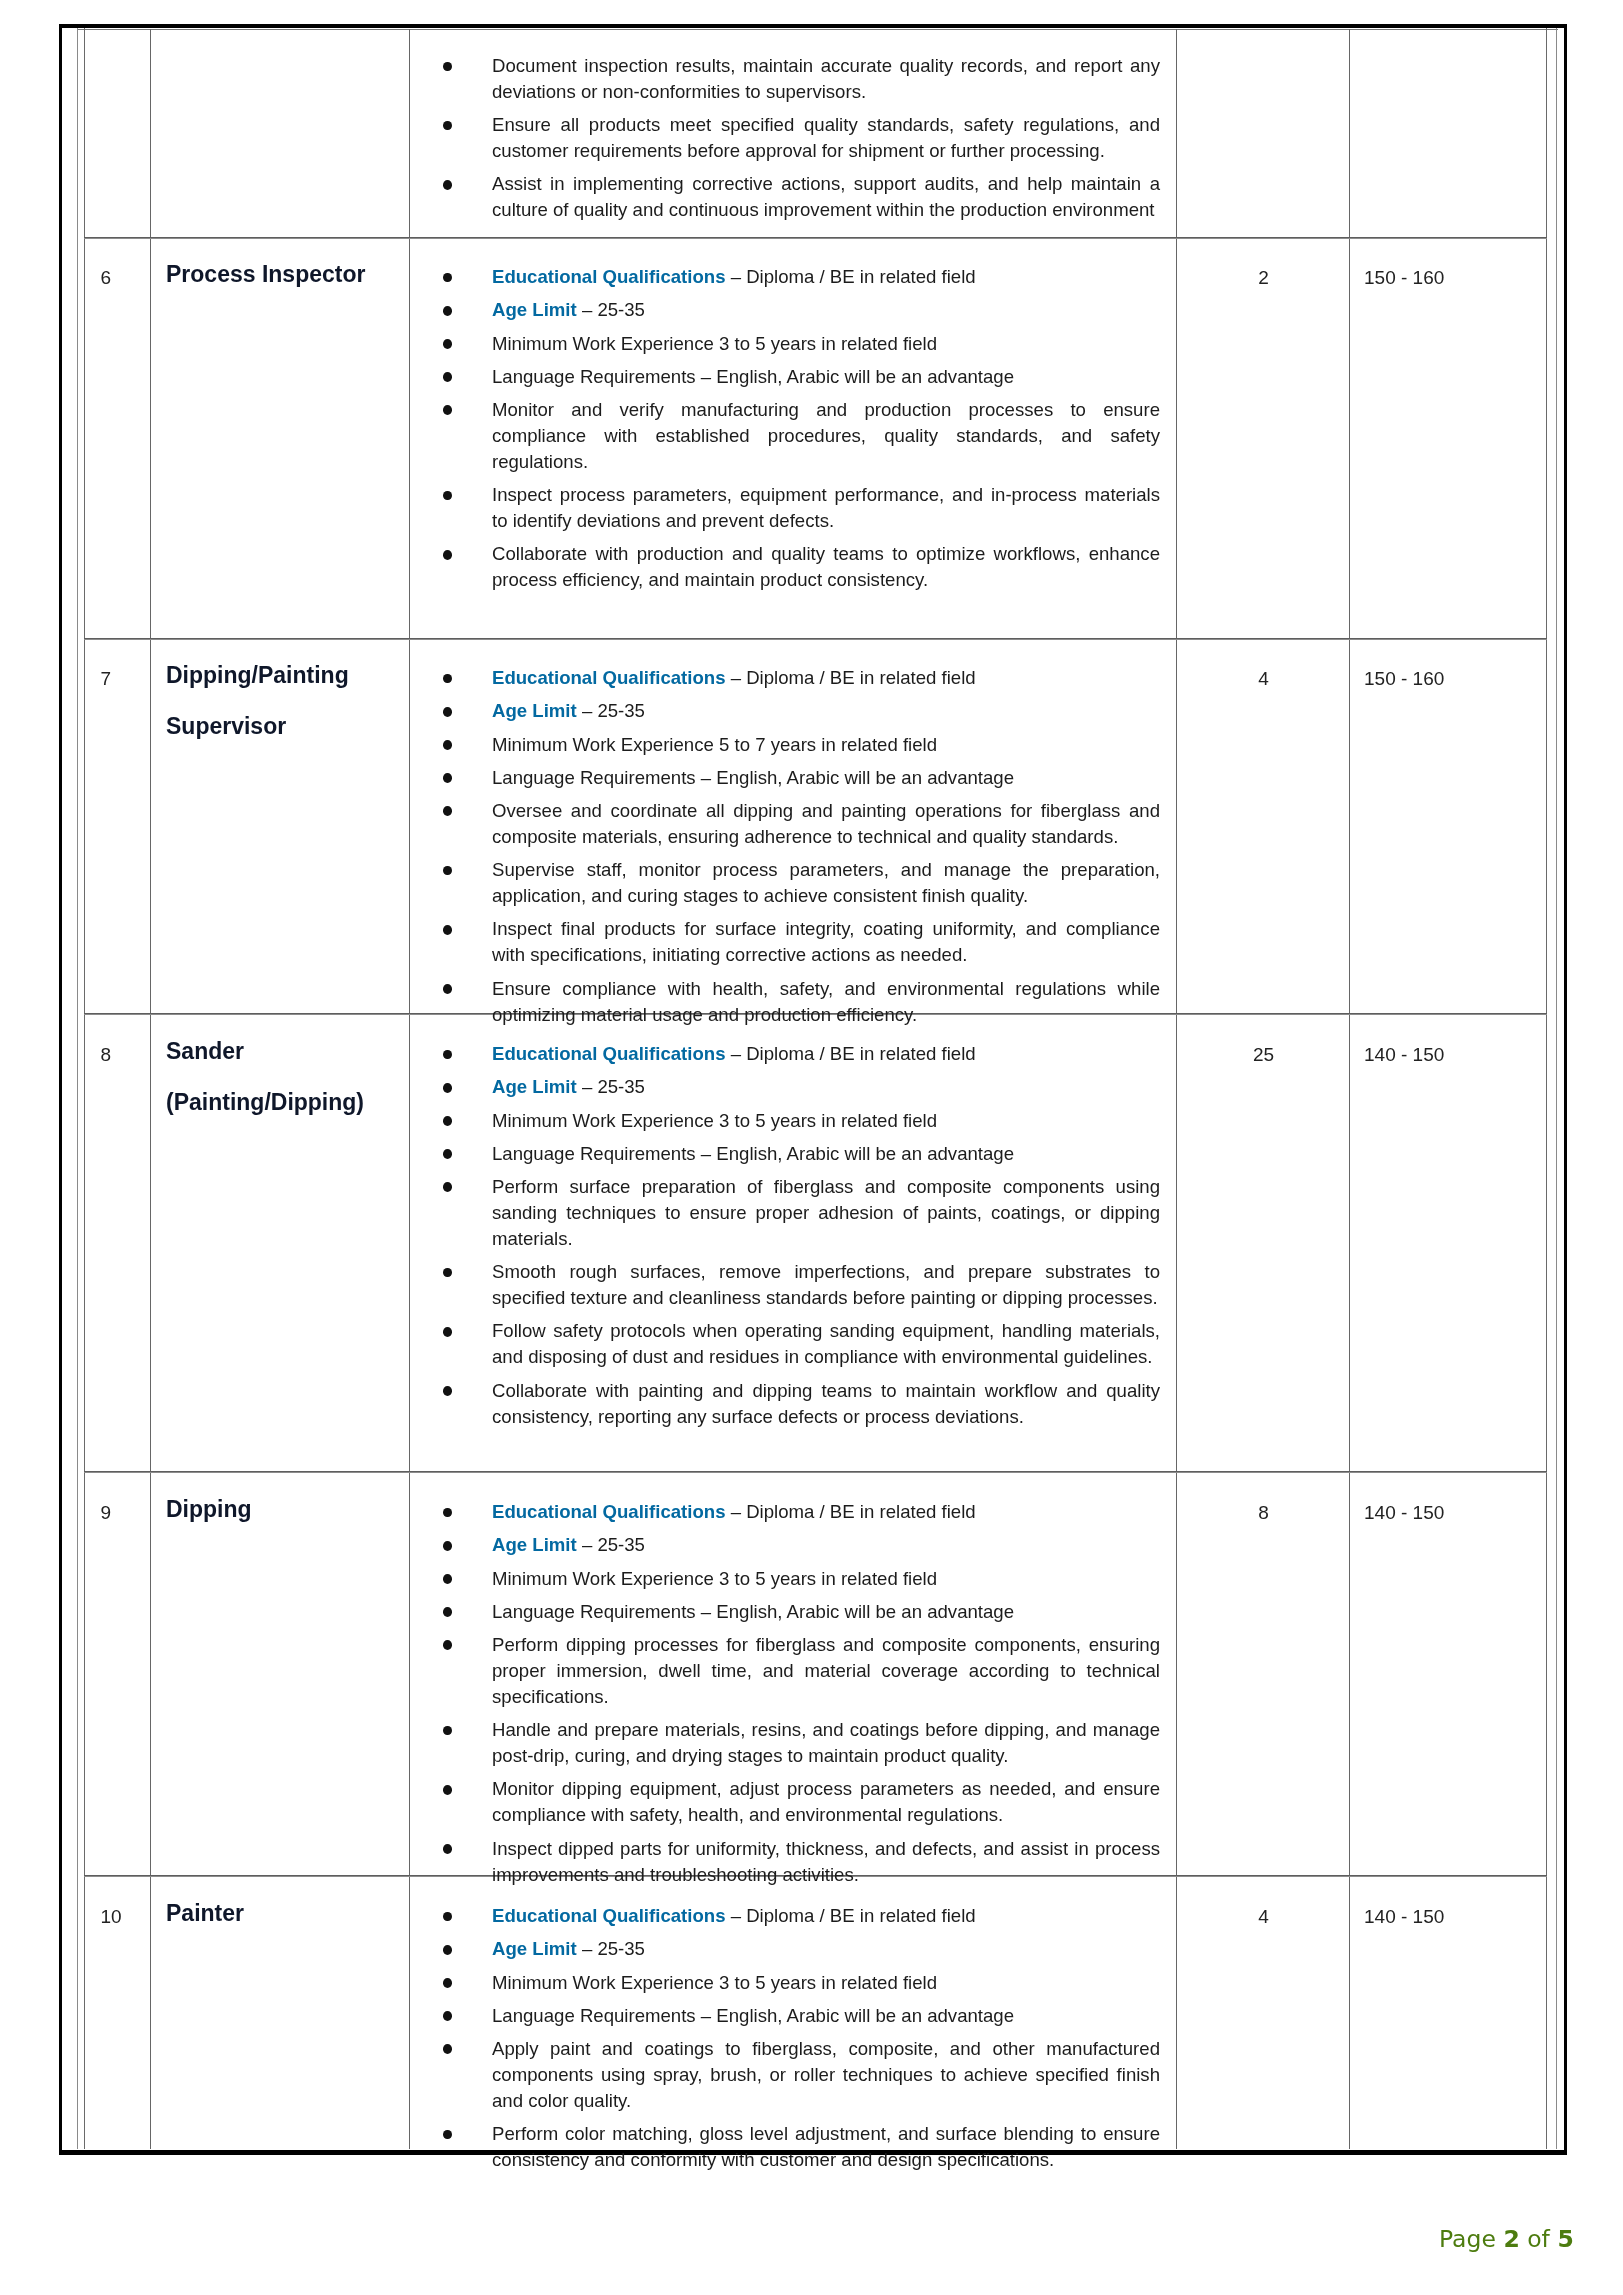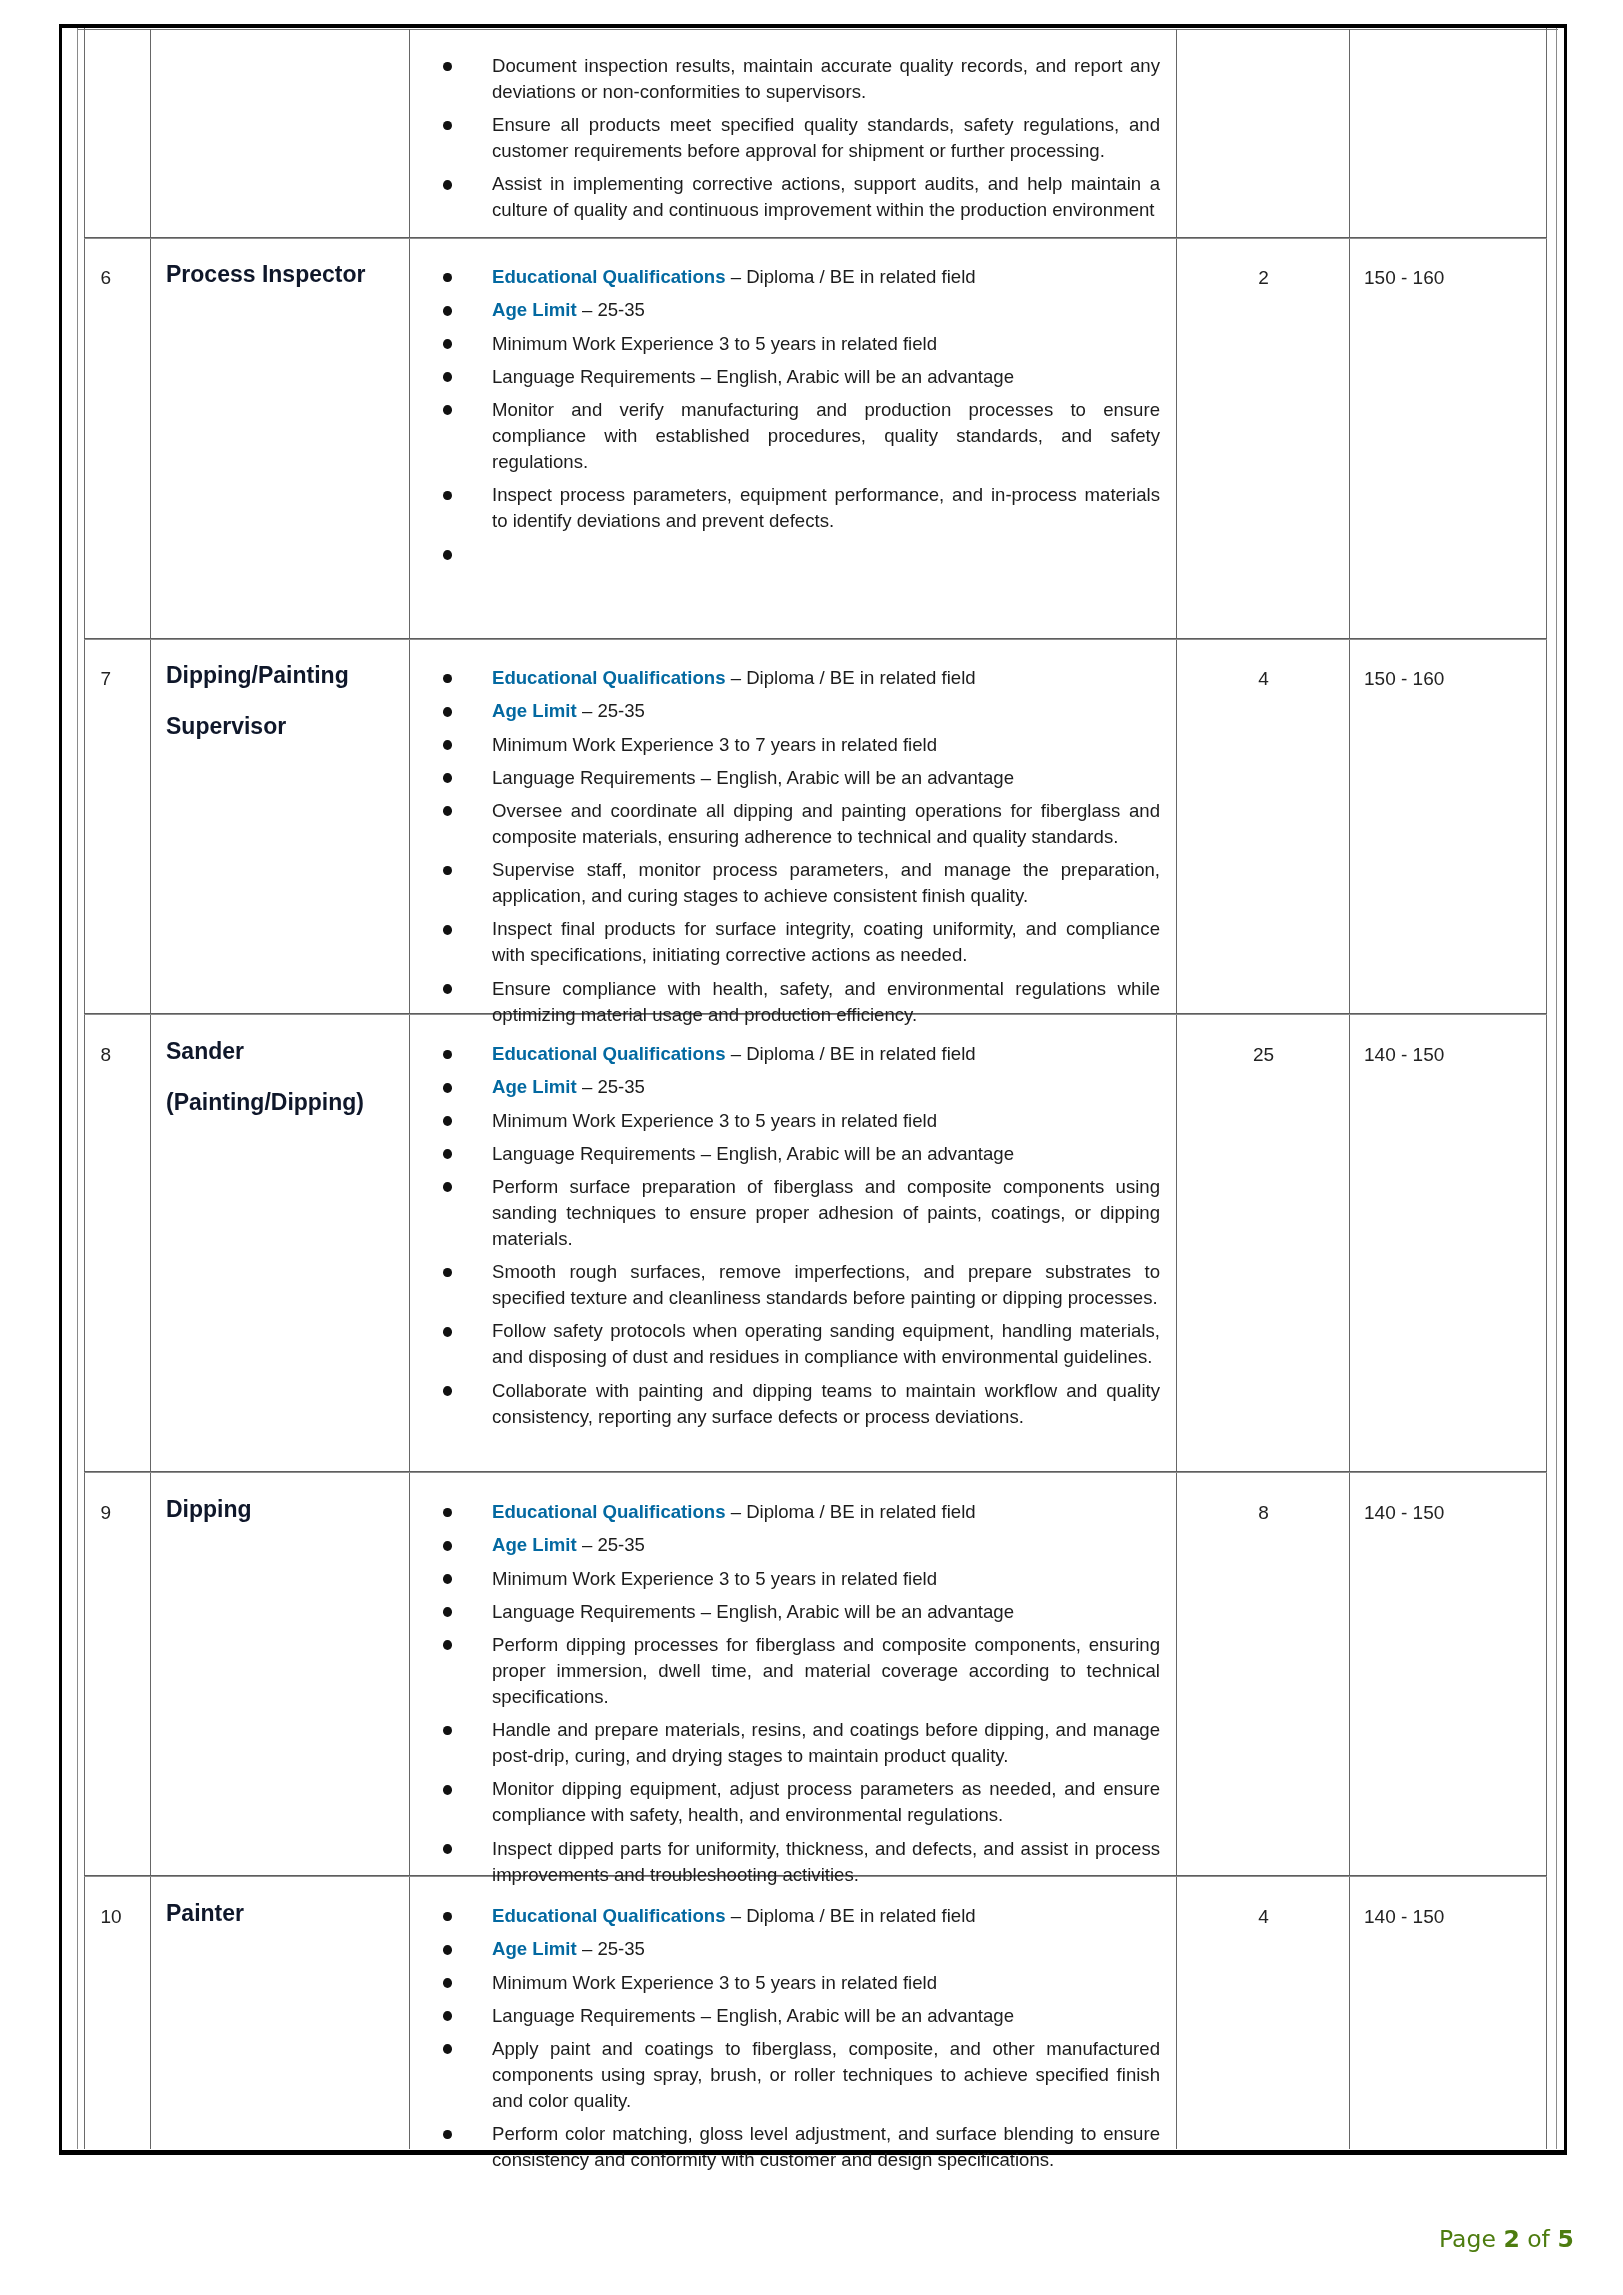--- a/index.html
+++ b/index.html
@@ -154,38 +154,38 @@
       <span class="tline">Process Inspector</span>
     </div>
   <div class="cell-desc" style="top:5.2px;">
     <ul class="bullets">
         <li><span class="dot"></span><b>Educational Qualifications</b><span> – Diploma / BE in related field</span></li>
         <li><span class="dot"></span><b>Age Limit</b><span> – 25-35</span></li>
         <li><span class="dot"></span><span>Minimum Work Experience 3 to 5  years in related field</span></li>
         <li><span class="dot"></span><span>Language Requirements – English, Arabic will be an advantage</span></li>
         <li><span class="dot"></span><span>Monitor and verify manufacturing and production processes to ensure compliance with established procedures, quality standards, and safety regulations.</span></li>
         <li><span class="dot"></span><span>Inspect process parameters, equipment performance, and in-process materials to identify deviations and prevent defects.</span></li>
-        <li><span class="dot"></span></li>
+        <li><span class="dot"></span><span>Collaborate with production and quality teams to optimize workflows, enhance process efficiency, and maintain product consistency.</span></li>
       </ul>
   </div>
   <div class="cell-qty" style="top:23.5px;">2</div>
   <div class="cell-salary" style="top:23.5px;">150 - 160</div>
 </div>
 
 <div class="row" style="top:644px;">
   <div class="cell-num" style="top:23.5px;">7</div>
   <div class="cell-title" style="top:5.9px;">
       <span class="tline">Dipping/Painting</span>
       <span class="tline">Supervisor</span>
     </div>
   <div class="cell-desc" style="top:5.2px;">
     <ul class="bullets">
         <li><span class="dot"></span><b>Educational Qualifications</b><span> – Diploma / BE in related field</span></li>
         <li><span class="dot"></span><b>Age Limit</b><span> – 25-35</span></li>
-        <li><span class="dot"></span><span>Minimum Work Experience 3 to 7 years in related field</span></li>
+        <li><span class="dot"></span><span>Minimum Work Experience 5 to 7 years in related field</span></li>
         <li><span class="dot"></span><span>Language Requirements – English, Arabic will be an advantage</span></li>
         <li><span class="dot"></span><span>Oversee and coordinate all dipping and painting operations for fiberglass and composite materials, ensuring adherence to technical and quality standards.</span></li>
         <li><span class="dot"></span><span>Supervise staff, monitor process parameters, and manage the preparation, application, and curing stages to achieve consistent finish quality.</span></li>
         <li><span class="dot"></span><span>Inspect final products for surface integrity, coating uniformity, and compliance with specifications, initiating corrective actions as needed.</span></li>
         <li><span class="dot"></span><span>Ensure compliance with health, safety, and environmental regulations while optimizing material usage and production efficiency.</span></li>
       </ul>
   </div>
   <div class="cell-qty" style="top:23.5px;">4</div>
   <div class="cell-salary" style="top:23.5px;">150 - 160</div>
 </div>

